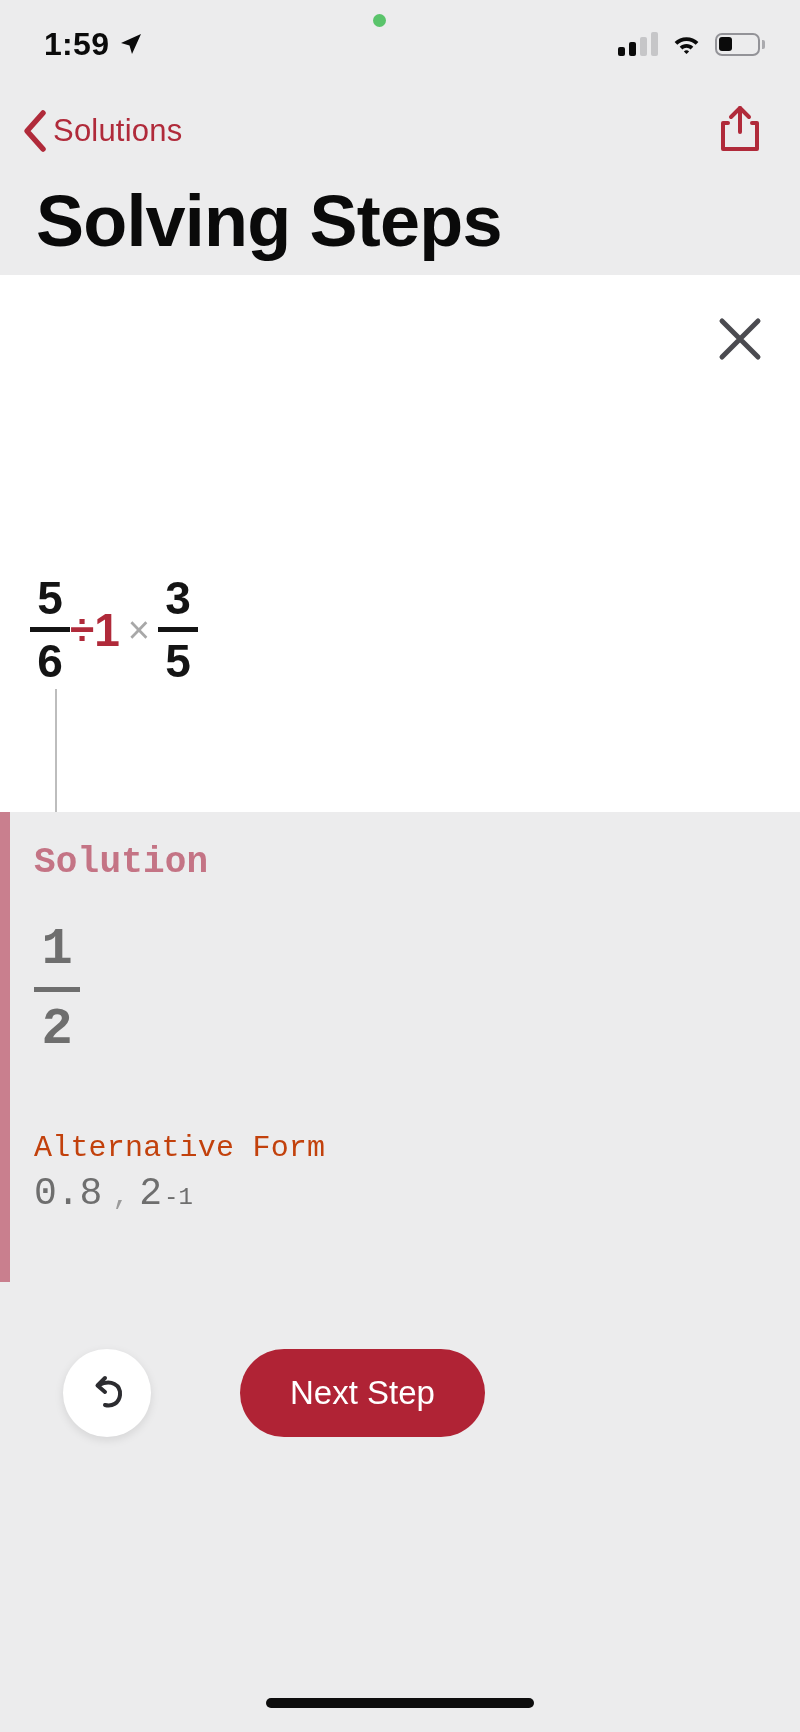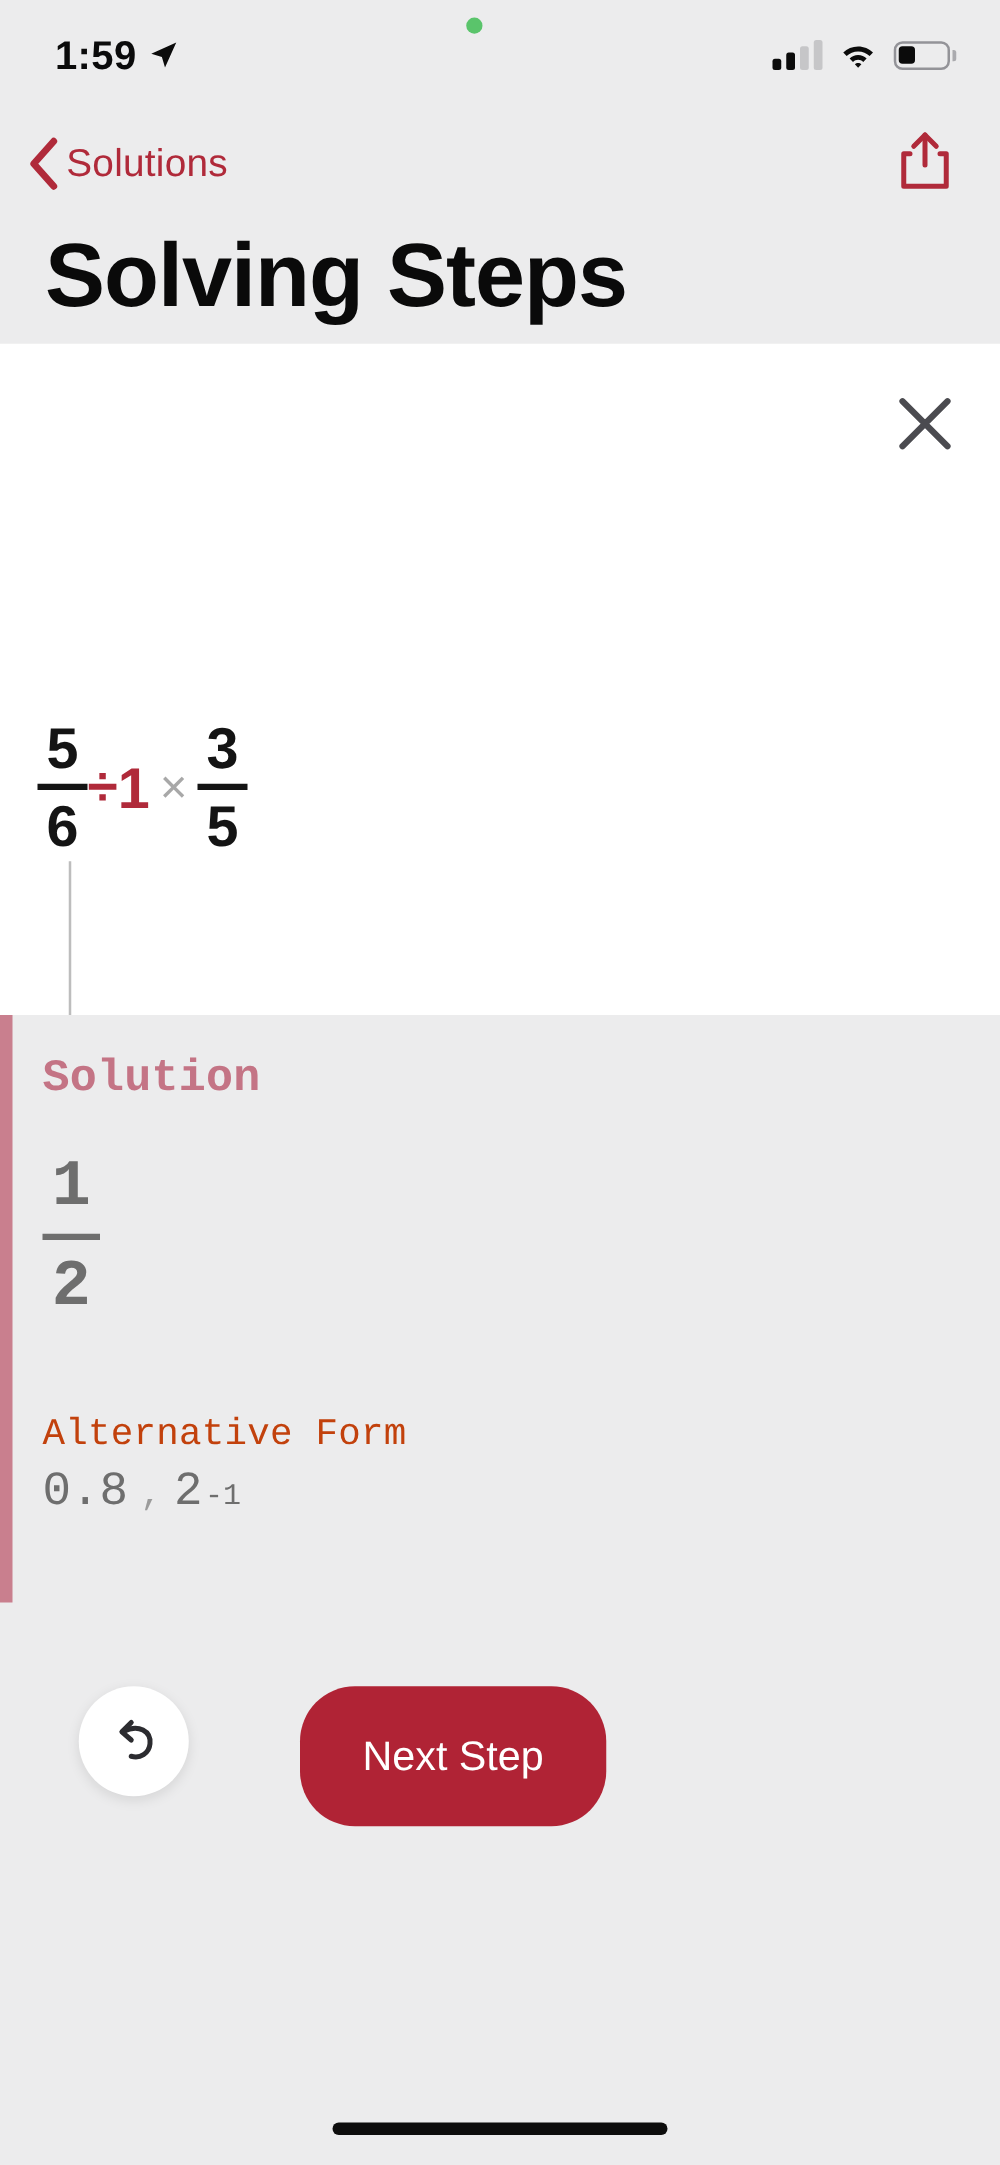--- a/index.html
+++ b/index.html
@@ -138,21 +138,21 @@
 
   
   .undo-btn {
     position: absolute; left: 63px; top: 1349px;
     width: 88px; height: 88px; border-radius: 50%; background: #fff;
     display: flex; align-items: center; justify-content: center;
     box-shadow: 0 3px 10px rgba(0,0,0,.10); cursor: pointer;
   }
   .next-step-btn {
     position: absolute; left: 240px; top: 1349px;
-    width: 245px; height: 112px; border-radius: 44px; background: #b02335;
+    width: 245px; height: 88px; border-radius: 44px; background: #b02335;
     display: flex; align-items: center; justify-content: center;
     color: #fff; font-size: 33px; border: none; cursor: pointer;
     font-family: "Liberation Sans", sans-serif;
   }
 
   
   .home-ind {
     position: absolute; left: 50%; transform: translateX(-50%); bottom: 24px;
     width: 268px; height: 10px; border-radius: 5px; background: #0d0d0d;
   }

